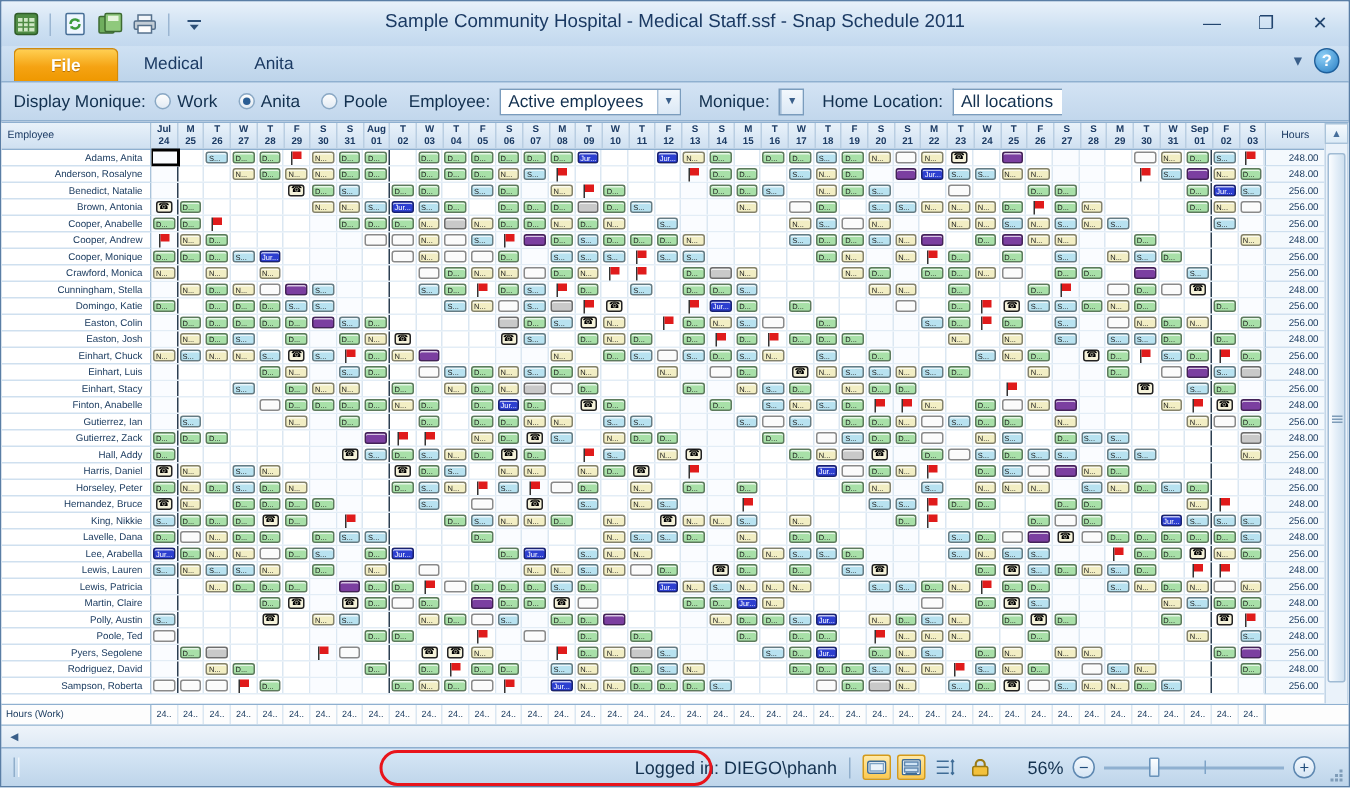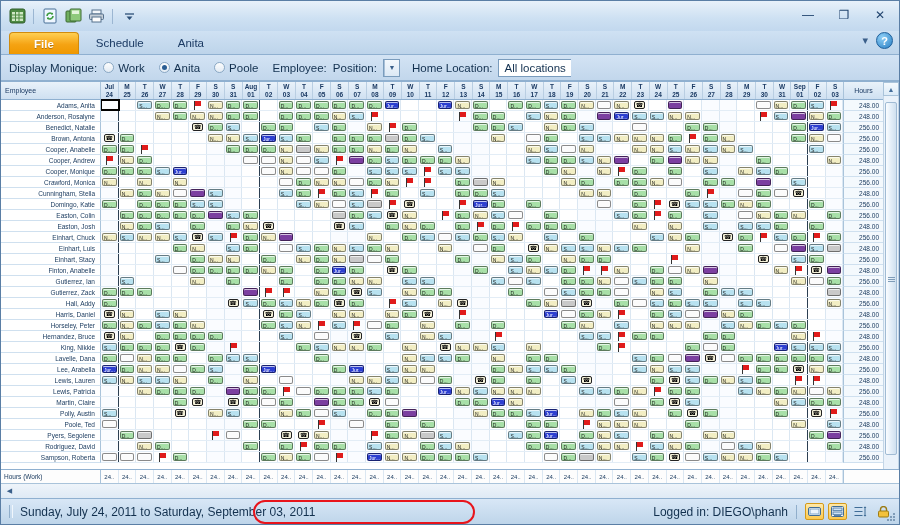--- a/index.html
+++ b/index.html
@@ -351,31 +351,32 @@
       </span>
       <span class="qsep"></span>
       <span class="qicon">
         <svg width="11" height="11" viewBox="0 0 11 11">
           <path d="M1 3h9" stroke="#2c4f77" stroke-width="1.3"></path>
           <path d="M2.5 5.5l3 3.5 3-3.5z" fill="#2c4f77"></path>
         </svg>
       </span>
     </div>
 
+    <div class="title-text">Sample Community Hospital - Medical Staff.ssf - Snap Schedule 2011</div>
 
     <div class="wbtns">
       <span class="wbtn">—</span>
       <span class="wbtn">❐</span>
       <span class="wbtn">✕</span>
     </div>
   </div>
 
   <div class="tabbar">
     <div class="tab file">File</div>
-    <div class="tab">Schedule</div>
+    <div class="tab">Medical</div>
     <div class="tab">Anita</div>
     <div class="tabbar-right">
       <span class="chev">▾</span>
       <span class="helpbtn">?</span>
     </div>
   </div>
 
   <div class="filterbar">
     <span class="flabel">Display Monique:</span>
 
@@ -386,22 +387,26 @@
     <span class="radio">
       <span class="rdot on"></span>
       <span>Anita</span>
     </span>
     <span class="radio">
       <span class="rdot"></span>
       <span>Poole</span>
     </span>
 
     <span class="flabel">Employee:</span>
+    <span class="combo c1">
+      <span class="val">Active employees</span>
+      <span class="arrow">▼</span>
+    </span>
 
-    <span class="flabel">Position:</span>
+    <span class="flabel">Monique:</span>
     <span class="combo c2">
       <span class="arrow">▼</span>
     </span>
 
     <span class="flabel">Home Location:</span>
     <span class="combo c3">
       <span class="val">All locations</span>
     </span>
   </div>
 
@@ -3922,21 +3927,20 @@
     <div class="footscroll"></div>
   </div>
 
   <div class="hscroll">
     <span class="hs-arrow">◀</span>
     <span class="hs-track"></span>
   </div>
 
   <div class="statusbar">
     <span class="sb-grip"></span>
-    <span class="sb-range">Sunday, July 24, 2011 to Saturday, September 03, 2011</span>
 
     <span class="sb-login">Logged in: DIEGO\phanh</span>
     <span class="sb-sep"></span>
 
     <span class="viewbtns">
       <span class="vbtn sel">
         <svg width="13" height="11" viewBox="0 0 13 11">
           <rect x="0.5" y="1.5" width="12" height="8" rx="1.5" fill="#fdfdfd" stroke="#3f6c96"></rect>
           <rect x="2" y="3" width="9" height="5" fill="#eaf3fb" stroke="#7ca3c6"></rect>
         </svg>
@@ -3956,20 +3960,29 @@
         </svg>
       </span>
       <span class="vbtn">
         <svg width="13" height="12" viewBox="0 0 13 12">
           <path d="M3.5 5V3.6a3 3 0 016 0V5" stroke="#9b7a12" stroke-width="1.4" fill="none"></path>
           <rect x="1.5" y="5" width="10" height="6" rx="1.2" fill="#f3c13c" stroke="#9b7a12"></rect>
         </svg>
       </span>
     </span>
 
+    <span class="zoomzone">
+      <span class="zpct">56%</span>
+      <span class="zbtn">−</span>
+      <span class="ztrack">
+        <span class="ztick"></span>
+        <span class="zthumb"></span>
+      </span>
+      <span class="zbtn">+</span>
+    </span>
 
     <span class="redring"></span>
 
     <span class="sb-resize">
       <i style="left:8px;top:8px"></i>
         <i style="left:5px;top:8px"></i>
       <i style="left:8px;top:5px"></i>
         <i style="left:2px;top:8px"></i>
       <i style="left:5px;top:5px"></i>
         <i style="left:8px;top:2px"></i>

